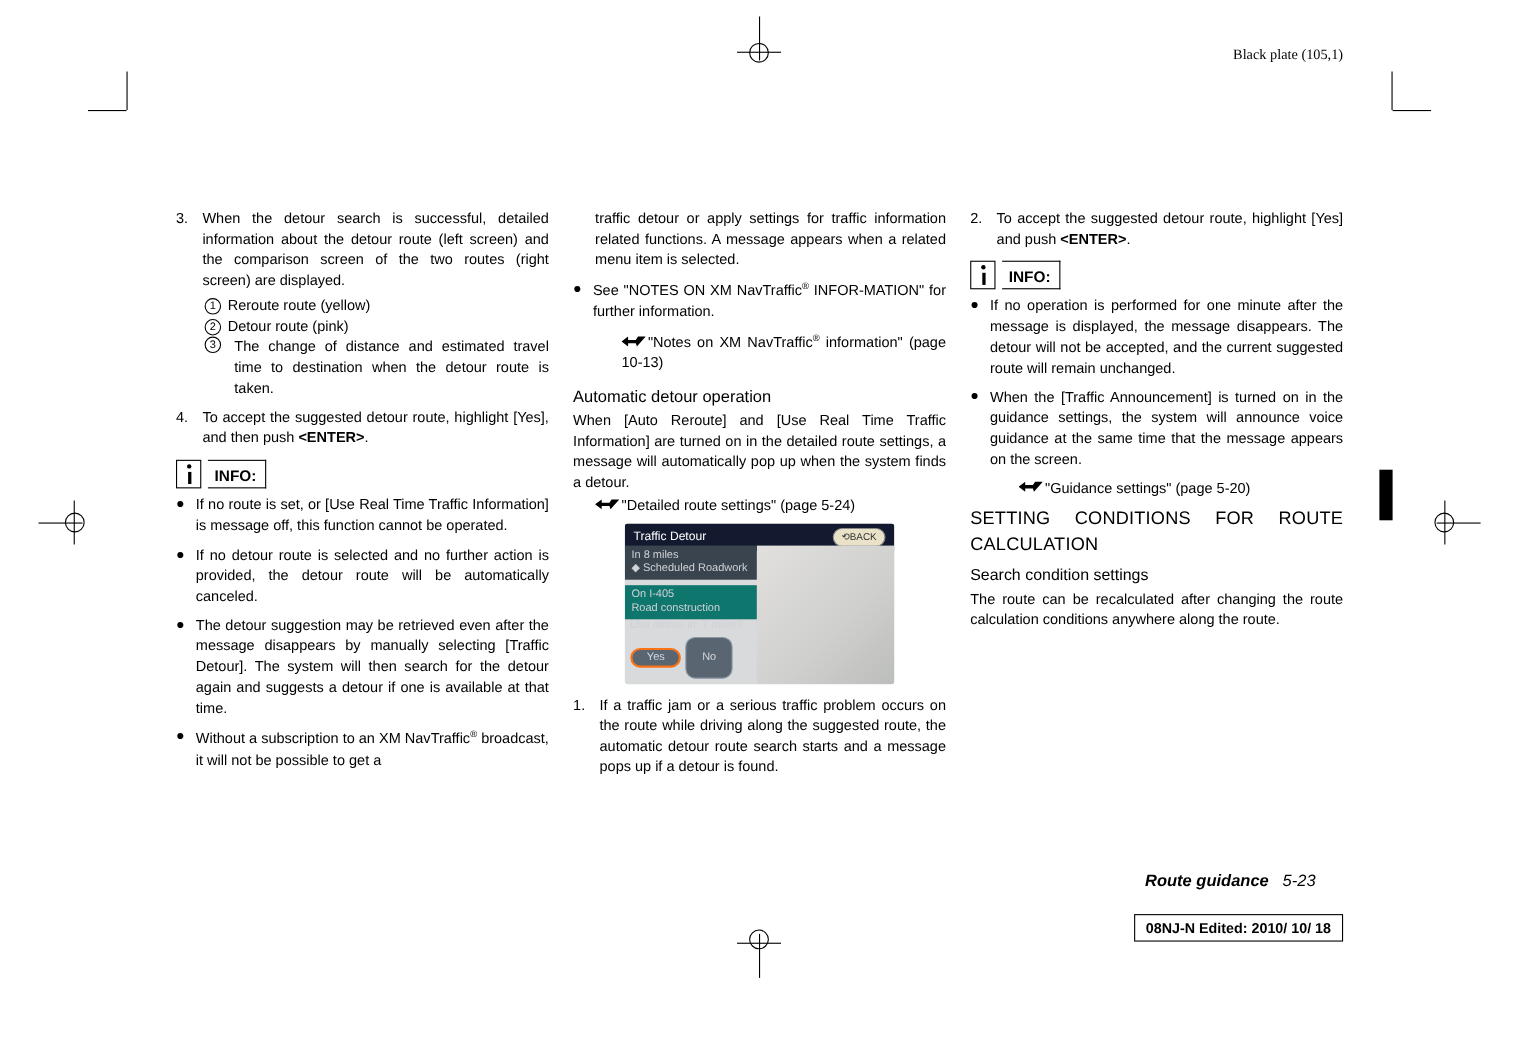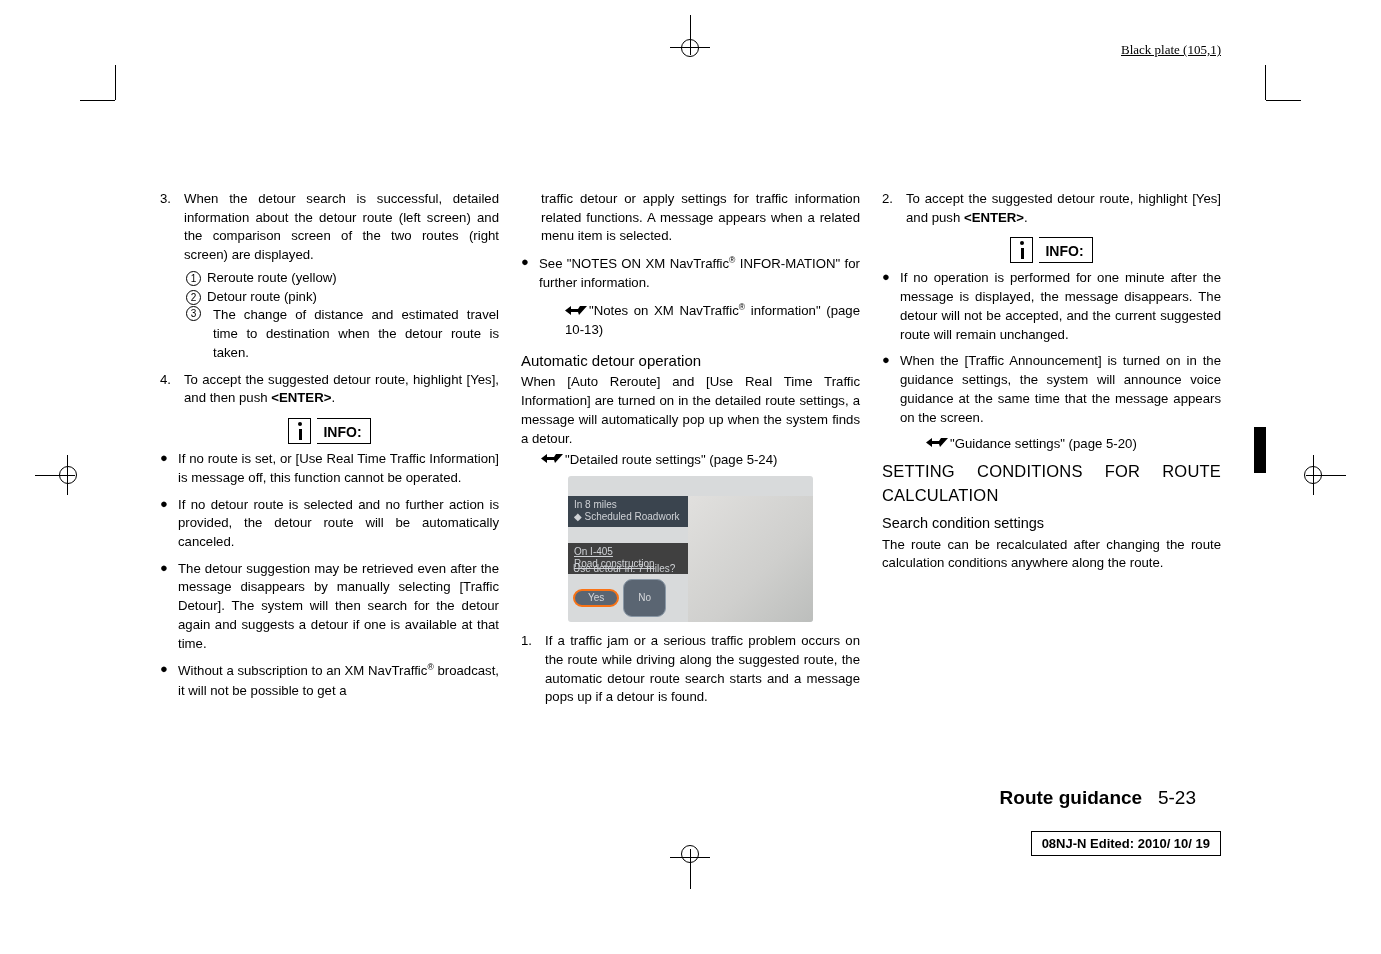--- a/index.html
+++ b/index.html
@@ -11,21 +11,20 @@
     width: 1381px;
     height: 954px;
     position: relative;
   }
   .blackplate {
     position: absolute;
     right: 160px;
     top: 42px;
     font-family: "Times New Roman", serif;
     font-size: 13px;
-    text-decoration: underline;
   }
   .cropmark {
     position: absolute;
     width: 40px;
     height: 40px;
   }
   .cropmark::before, .cropmark::after {
     content: "";
     position: absolute;
     background: #000;
@@ -53,46 +52,46 @@
   .content {
     display: flex;
     gap: 22px;
     padding: 190px 160px 0 160px;
     line-height: 1.42;
   }
   .col { width: 33%; text-align: justify; }
   .numitem { display: flex; gap: 10px; margin-bottom: 4px; }
   .numitem .n { min-width: 14px; }
   .circ { display:inline-block; width:15px; height:15px; border:1px solid #000; border-radius:50%; font-size:10px; line-height:14px; text-align:center; vertical-align:middle; margin-right:6px;}
-  .info-row { display:flex; align-items:stretch; gap:6px; margin: 10px 0 6px 0; justify-content: center;}
+  .info-row { display:flex; align-items:stretch; gap:6px; margin: 10px 0 6px 0;}
   .info-icon { border:1.5px solid #000; width:23px; height:26px; display:flex; align-items:center; justify-content:center; font-weight:bold; font-size:15px; position:relative;}
   .info-icon::before { content:""; position:absolute; width:4px; height:4px; background:#000; border-radius:50%; top:3px; left:9px;}
   .info-icon::after { content:""; position:absolute; width:3px; height:11px; background:#000; top:10px; left:9.5px;}
   .info-label { border:1.5px solid #000; border-left:none; padding: 3px 8px 0 6px; font-weight:bold; font-size:14px; display:flex; align-items:center;}
   .bul { display:flex; gap:10px; margin-bottom:8px; text-align: justify;}
   .bul .dot { min-width:8px; font-size:13px; line-height:1.2; }
   .ptr { display:inline-block; width:22px; vertical-align:middle; margin-right:2px;}
   .ptr svg { width:22px; height:11px; }
   .sub { padding-left: 26px; }
   .sub2 { padding-left: 44px; }
   .heading2 { font-size: 15px; margin: 10px 0 2px 0; }
   .heading1 { font-size: 16.5px; margin: 6px 0 0 0; letter-spacing:.2px;}
   .heading3 { font-size: 14.5px; margin: 6px 0 2px 0; }
   .screenshot { width: 245px; height: 146px; margin: 6px auto 10px auto; position:relative; background:#d8dadb; border-radius:3px; overflow:hidden;}
   .ss-header { background:#131a2f; color:#fff; font-size:11px; padding:4px 8px; display:flex; justify-content:space-between; align-items:center;}
   .ss-back { background:#e9e2c8; color:#333; font-size:9px; padding:1px 7px; border-radius:9px; border:1px solid #888;}
   .ss-left { position:absolute; left:0; top:20px; width:120px; bottom:0;}
   .ss-box { color:#cfd2d6; font-size:10px; padding:3px 6px 4px 6px; line-height:1.2;}
   .ss-b1 { background:#3a444e; }
-  .ss-b2 { background:#404040; margin-top:16px;text-decoration:underline;}
+  .ss-b2 { background:#0f766e; margin-top:5px;}
   .ss-b3 { position:absolute; bottom:5px; left:5px; right:5px; color:#cfd2d6; font-size:10px;}
   .ss-btn { display:inline-block; background:#5a6572; color:#d5d7da; border:1px solid #8a98a6; font-size:10px; padding:11px 14px; border-radius:9px; margin-right:4px; margin-top:3px;}
   .ss-btn.sel { border:2px solid #f97316; padding:0 13px;}
   .ss-map { position:absolute; left:120px; right:0; top:20px; bottom:0; background:linear-gradient(135deg,#e1e0de 0%, #cfcfcd 60%, #bcbebc 100%);}
-  .foot-right { position:absolute; right:185px; bottom:145px; font-size:19px;}
+  .foot-right { position:absolute; right:185px; bottom:145px; font-size:15px;font-style:italic;}
   .foot-right b { font-weight:bold;}
   .edit-box { position:absolute; right:160px; bottom:98px; border:1.5px solid #000; padding:4px 10px; font-weight:bold; font-size:13px;}
   .black-tab { position:absolute; right:115px; top:427px; width:12px; height:46px; background:#000;}
   .reg { font-size:.65em; vertical-align:super;}
 </style>
 </head>
 <body>
 
 <div class="blackplate">Black plate (105,1)</div>
 
@@ -164,20 +163,24 @@
     </div>
     <div class="heading2">Automatic detour operation</div>
     <div>When [Auto Reroute] and [Use Real Time Traffic Information] are turned on in the detailed route settings, a message will automatically pop up when the system finds a detour.</div>
     <div style="padding-left:20px;margin-top:3px">
       <span class="ptr"><svg viewBox="0 0 22 11">
             <path d="M0 5.5 L6 1 L6 4 L13 4 L15 1 L22 1 L14 10 L13 7 L6 7 L6 10 Z" fill="#000"></path>
           </svg></span><span>"Detailed route settings" (page 5-24)</span>
     </div>
 
     <div class="screenshot">
+      <div class="ss-header">
+        <span>Traffic Detour</span>
+        <span class="ss-back">⟲<span>BACK</span></span>
+      </div>
       <div class="ss-map"></div>
       <div class="ss-left">
         <div class="ss-box ss-b1">
           <div>In 8 miles</div>
           <div>◆ <span>Scheduled Roadwork</span></div>
         </div>
         <div class="ss-box ss-b2">
           <div>On I-405</div>
           <div>Road construction</div>
         </div>
@@ -220,13 +223,13 @@
     <div class="heading3">Search condition settings</div>
     <div>The route can be recalculated after changing the route calculation conditions anywhere along the route.</div>
   </div>
 
 </div>
 
 <div class="foot-right">
   <b>Route guidance</b>&nbsp;&nbsp;&nbsp;<span>5-23</span>
 </div>
 
-<div class="edit-box">08NJ-N Edited:  2010/ 10/ 19</div>
+<div class="edit-box">08NJ-N Edited:  2010/ 10/ 18</div>
 
 </body></html>

